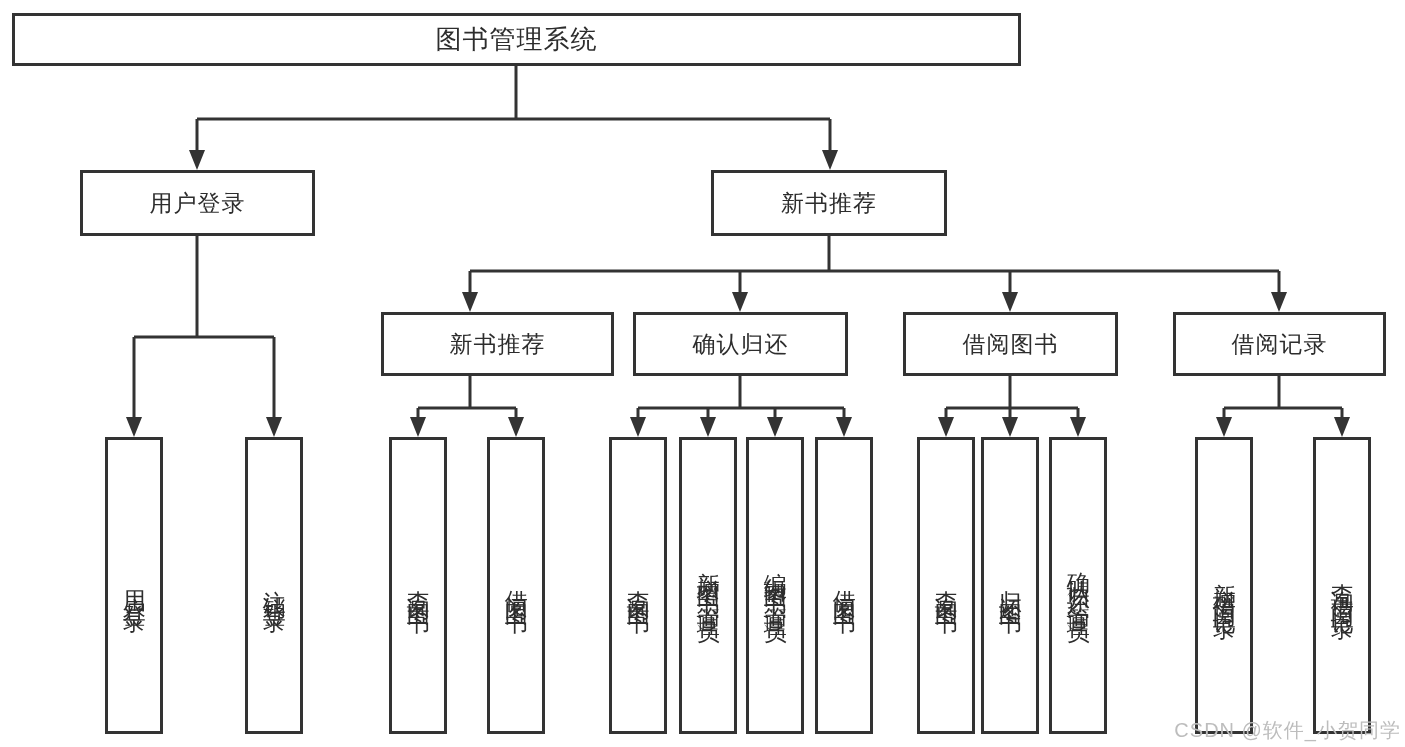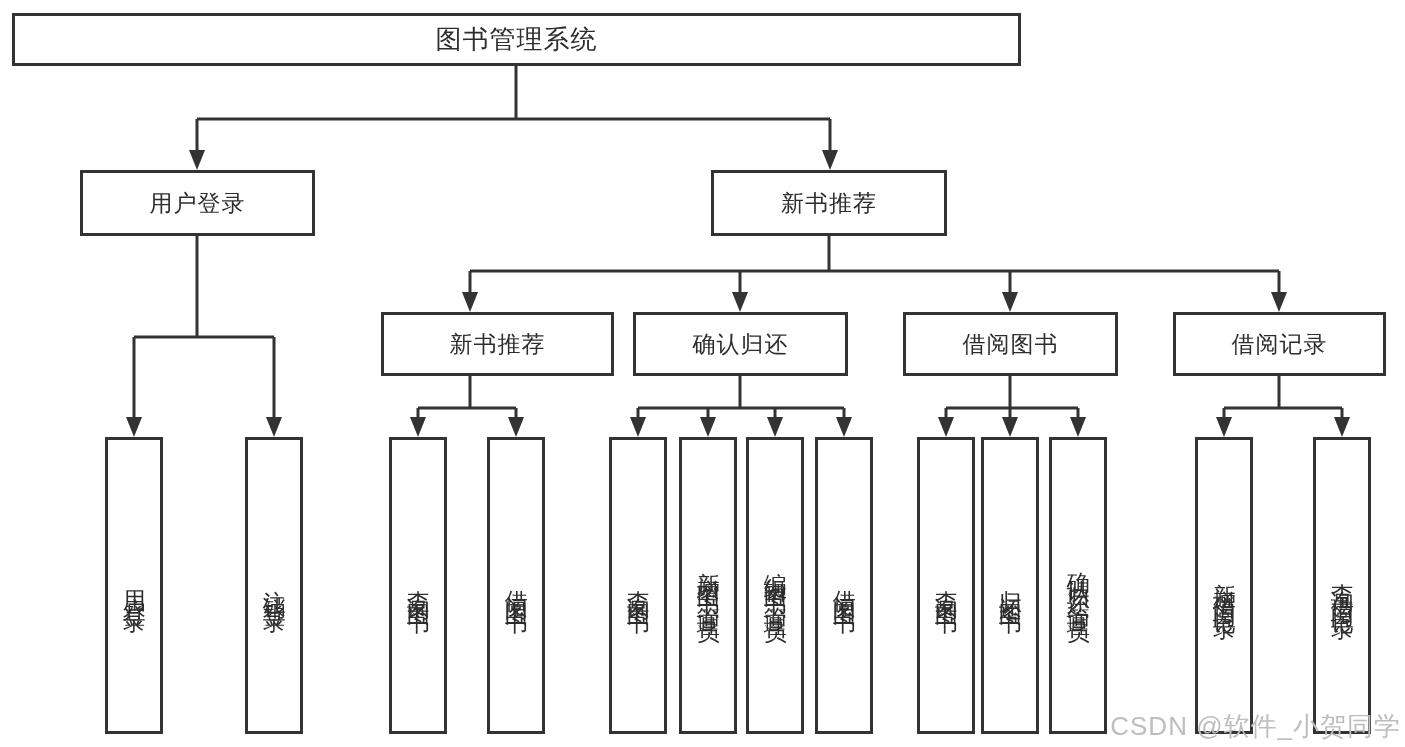--- a/index.html
+++ b/index.html
@@ -64,21 +64,21 @@
   #f-b-edit     {left:746px;}
   #f-b-borrow   {left:815px;}
   #f-c-query    {left:917px;}
   #f-c-return   {left:981px;}
   #f-c-confirm  {left:1049px;}
   #f-rec-add    {left:1195px;}
   #f-rec-query  {left:1313px;}
   #watermark{
     position:absolute;
     right:4px;bottom:3px;
-    font-size:26px;
+    font-size:20px;
     letter-spacing:1px;
     color:var(--watermark);
     z-index:5;
     white-space:nowrap;
     margin-left:38px;
   }
 </style>
 </head>
 <body>
 

